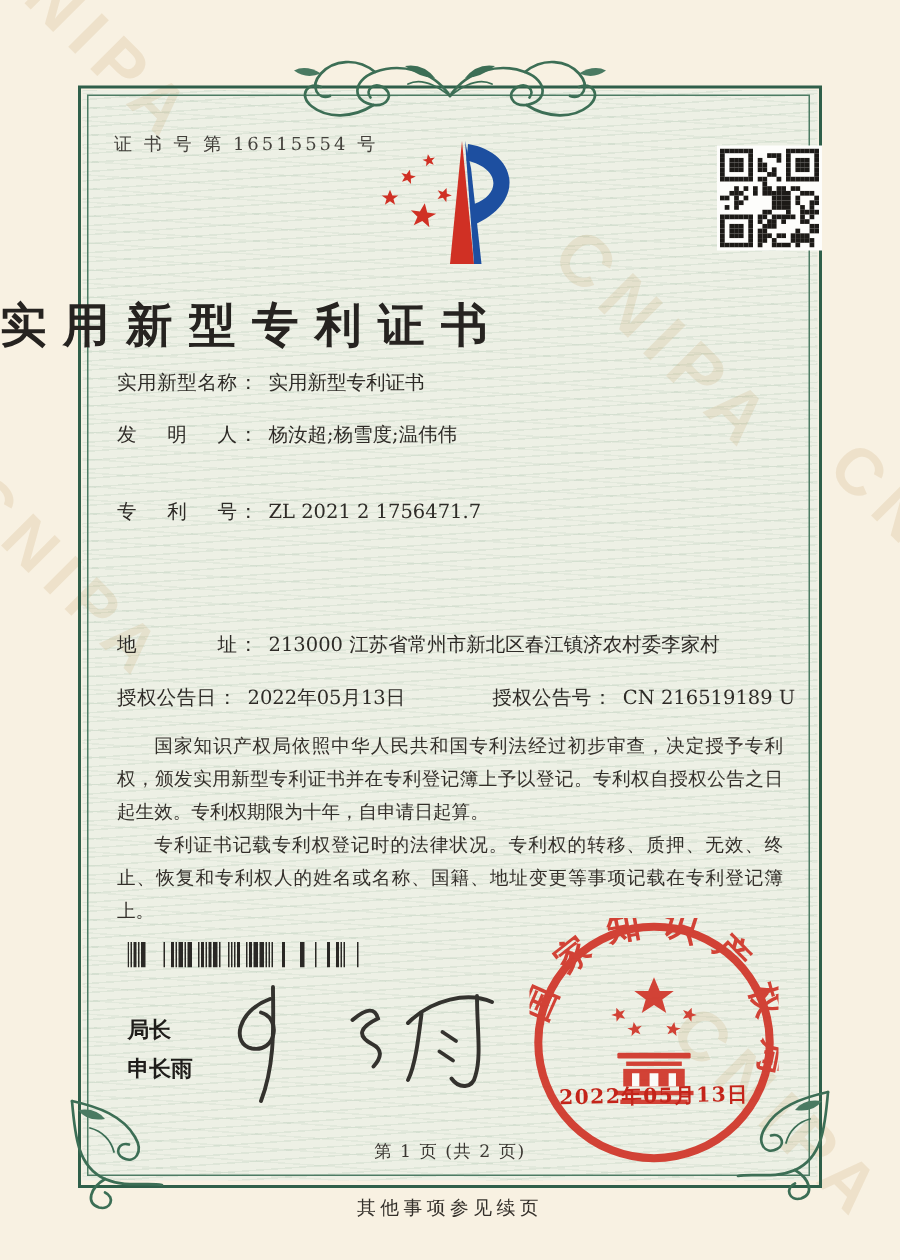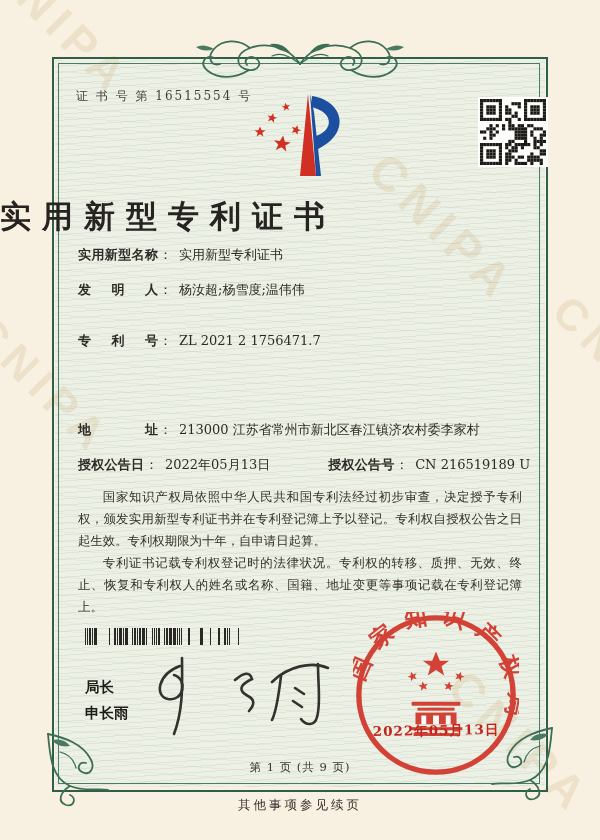--- a/index.html
+++ b/index.html
@@ -27,21 +27,21 @@
   .frame-inner{position:absolute; left:58px; top:63px; width:480px; height:719px;
     border:1px solid #4d7c64; z-index:2; pointer-events:none;}
   .orn{position:absolute; z-index:3; pointer-events:none;}
   .content{position:absolute; inset:0; z-index:4;}
   .cert-no{position:absolute; left:76px; top:88px; font-size:12px; letter-spacing:2px; color:#43403b;}
   .logo{position:absolute; left:246px; top:92px;}
   .qr{position:absolute; left:478px; top:97px; width:66px; height:66px; background:#fdfdfb; padding:2px;}
   .title{position:absolute; left:0; top:176px; width:100%; text-align:left;
     font-size:31px; font-weight:bold; letter-spacing:11px; color:#262320;margin-top:20px;}
   .frow{position:absolute; left:78px; font-size:13px; white-space:nowrap;}
-  .flabel{display:inline-block; width:80px; text-align:justify; text-align-last:justify;font-weight:bold;}
+  .flabel{display:inline-block; width:80px; text-align:justify; text-align-last:justify;}
   .fvalue{margin-left:7px;}
   .frow .colon{margin-left:1px;}
   .grant-right{margin-left:58px;}
   .grant-right .flabel{width:66px;}
   .paras{position:absolute; left:78px; top:486px; width:444px; font-size:12.4px;
     line-height:22px; text-align:justify; color:#332f2a;}
   .paras p{margin:0; text-indent:2em;}
   .barcode{position:absolute; left:85px; top:628px;}
   .director{position:absolute; left:85px; top:674px; font-family:"Liberation Sans",sans-serif;
     font-size:14.5px; font-weight:600; color:#1f1d1a; line-height:26px;}
@@ -454,16 +454,16 @@
         </g>
         <g fill="#fdfdfb">
           <rect x="70" y="106" width="5" height="9"></rect>
           <rect x="82" y="106" width="6" height="9"></rect>
           <rect x="95" y="106" width="5" height="9"></rect>
         </g>
       </g>
     </svg>
     <div class="seal-date">2022年05月13日</div>
 
-    <div class="page-info">第 1 页 (共 9 页)</div>
+    <div class="page-info">第 1 页 (共 2 页)</div>
     <div class="continuation">其他事项参见续页</div>
   </div>
 </div>
 
 </body></html>

